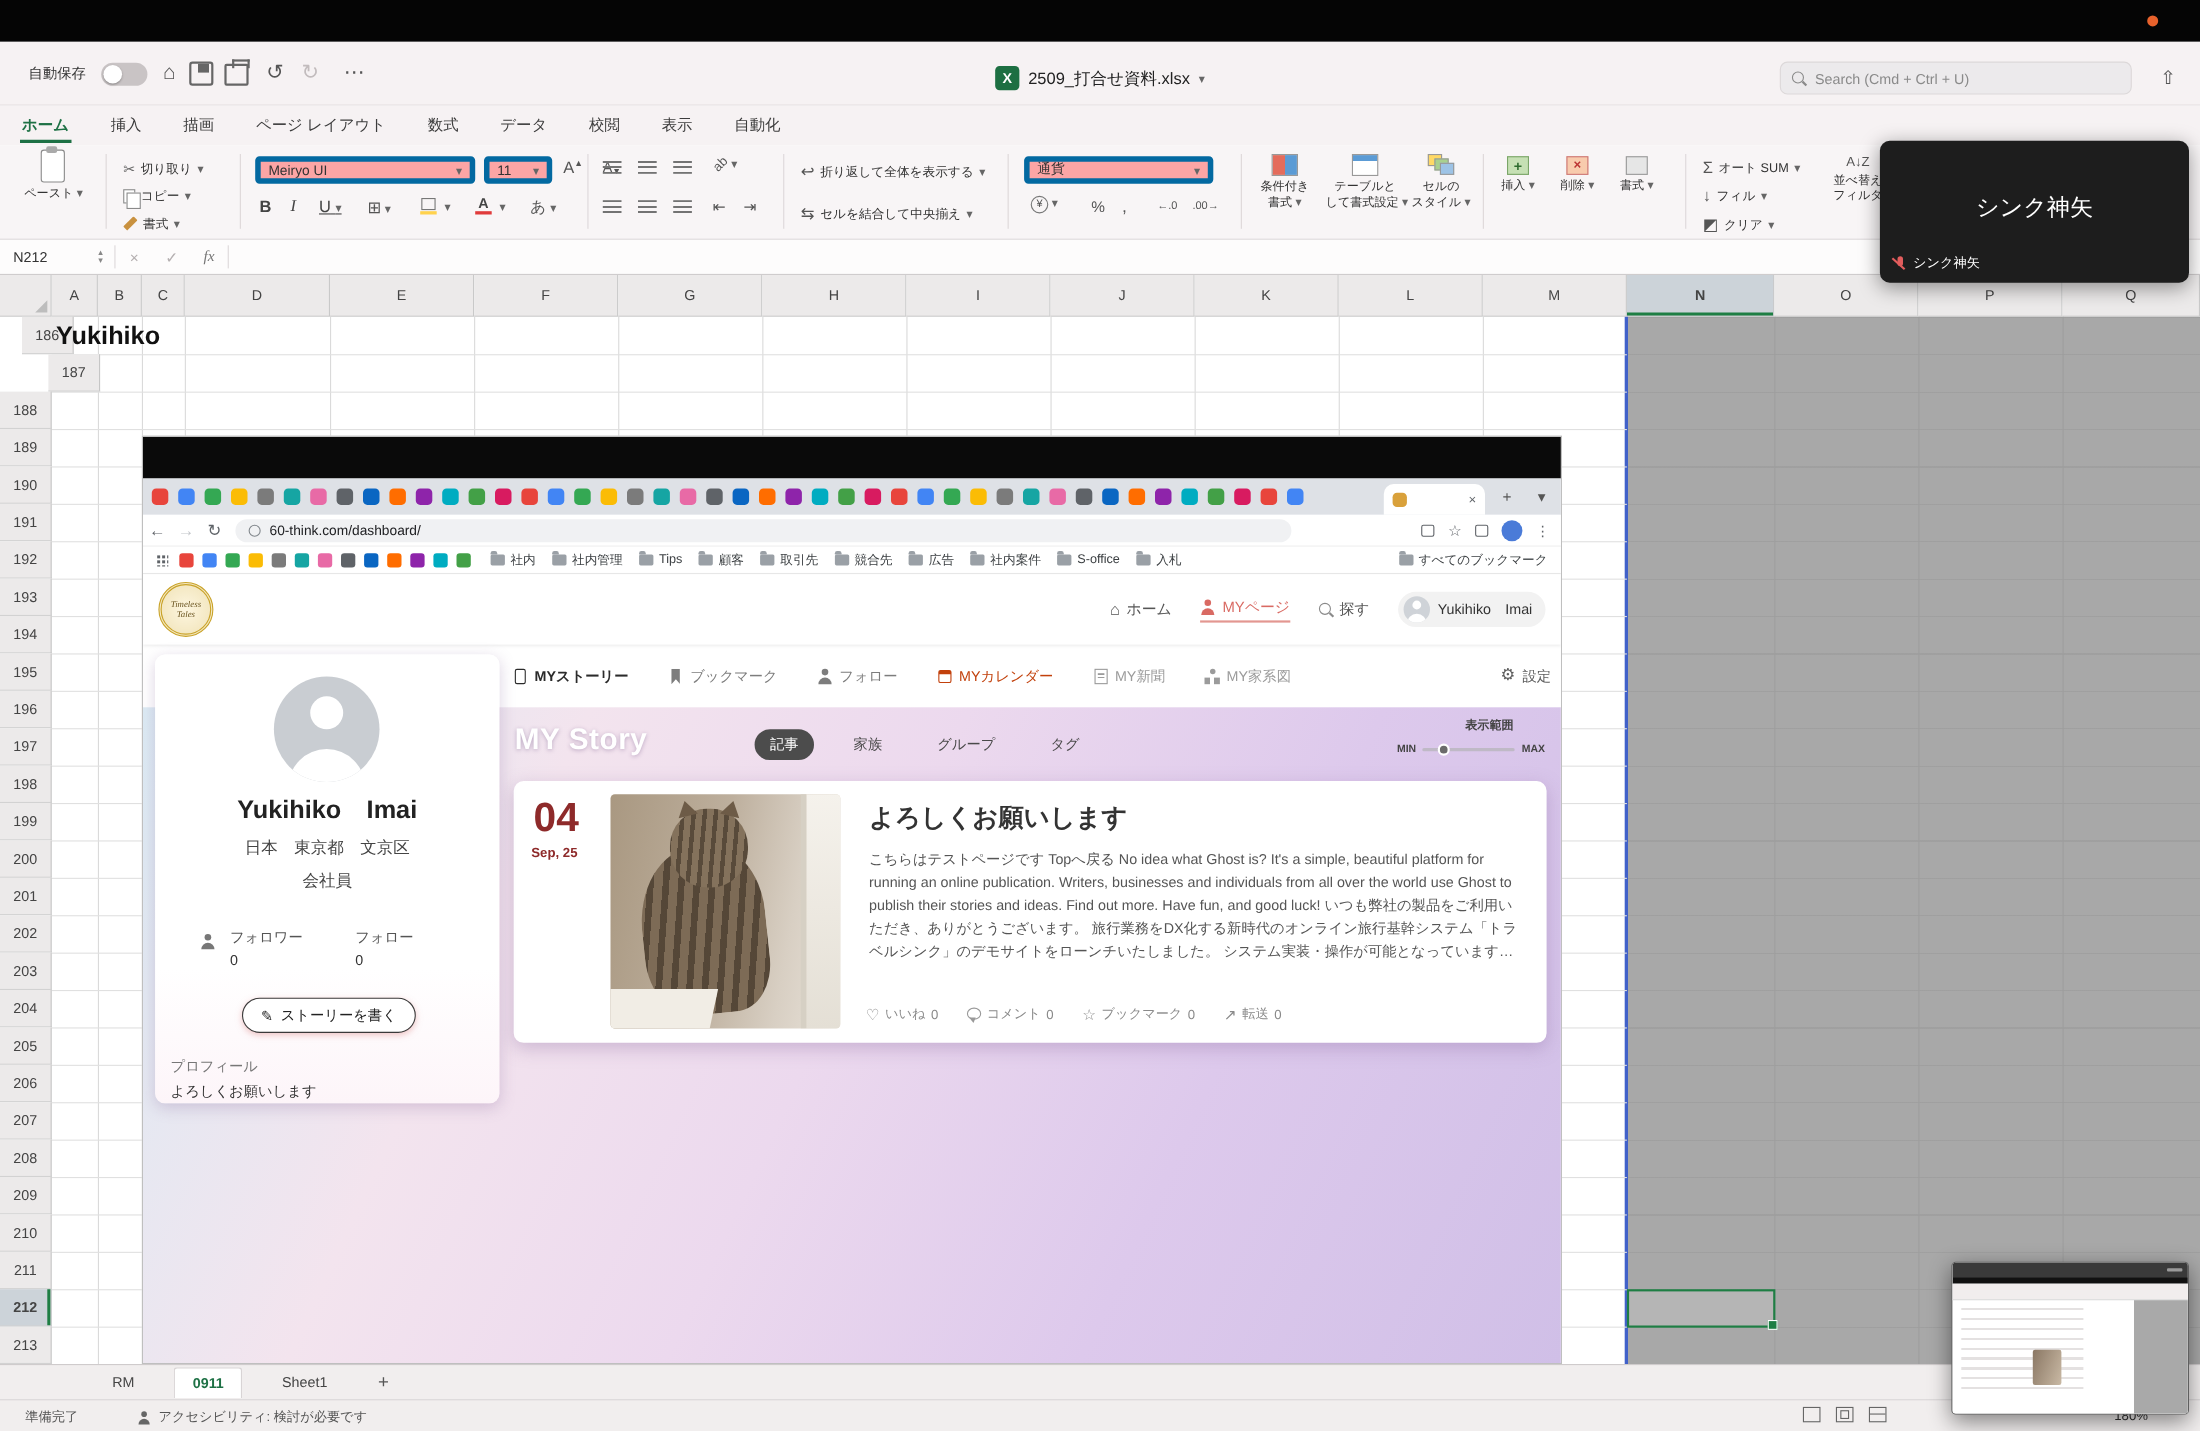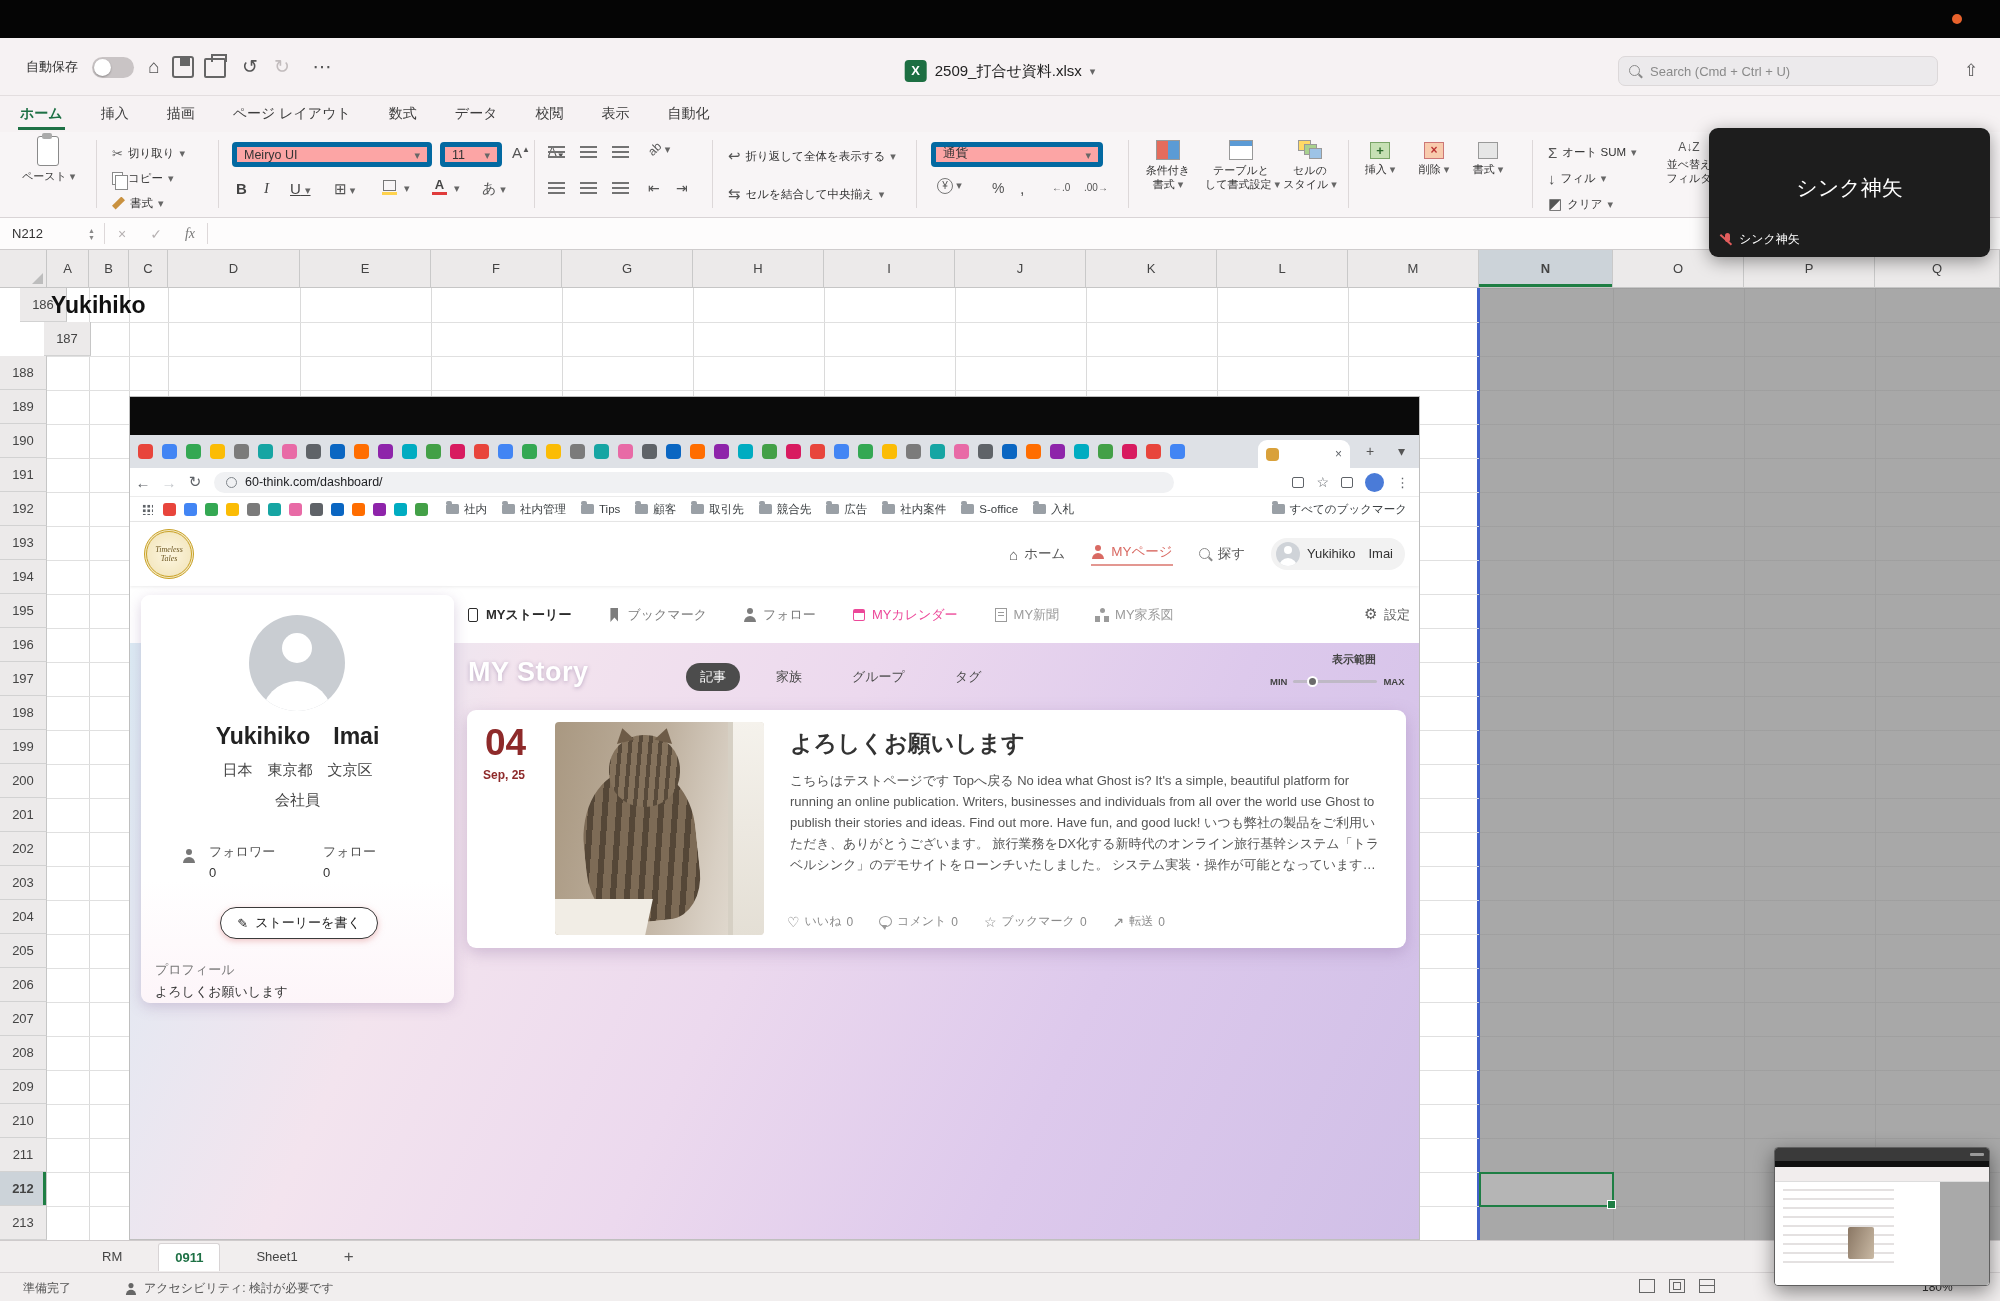--- a/index.html
+++ b/index.html
@@ -639,21 +639,21 @@
             <span>MYストーリー</span>
           </div>
           <div class="stab-item" style="color: rgb(125, 125, 125);">
             <span class="t-ic t-bmk"></span>
             <span>ブックマーク</span>
           </div>
           <div class="stab-item" style="color: rgb(125, 125, 125);">
             <span class="t-ic t-ppl"></span>
             <span>フォロー</span>
           </div>
-          <div class="stab-item" style="color: #ec4899;">
+          <div class="stab-item" style="color: #c2410c;">
             <span class="t-ic t-cal"></span>
             <span>MYカレンダー</span>
           </div>
           <div class="stab-item" style="color: rgb(155, 155, 155);">
             <span class="t-ic t-news"></span>
             <span>MY新聞</span>
           </div>
           <div class="stab-item" style="color: rgb(155, 155, 155);">
             <span class="t-ic t-tree"></span>
             <span>MY家系図</span>

